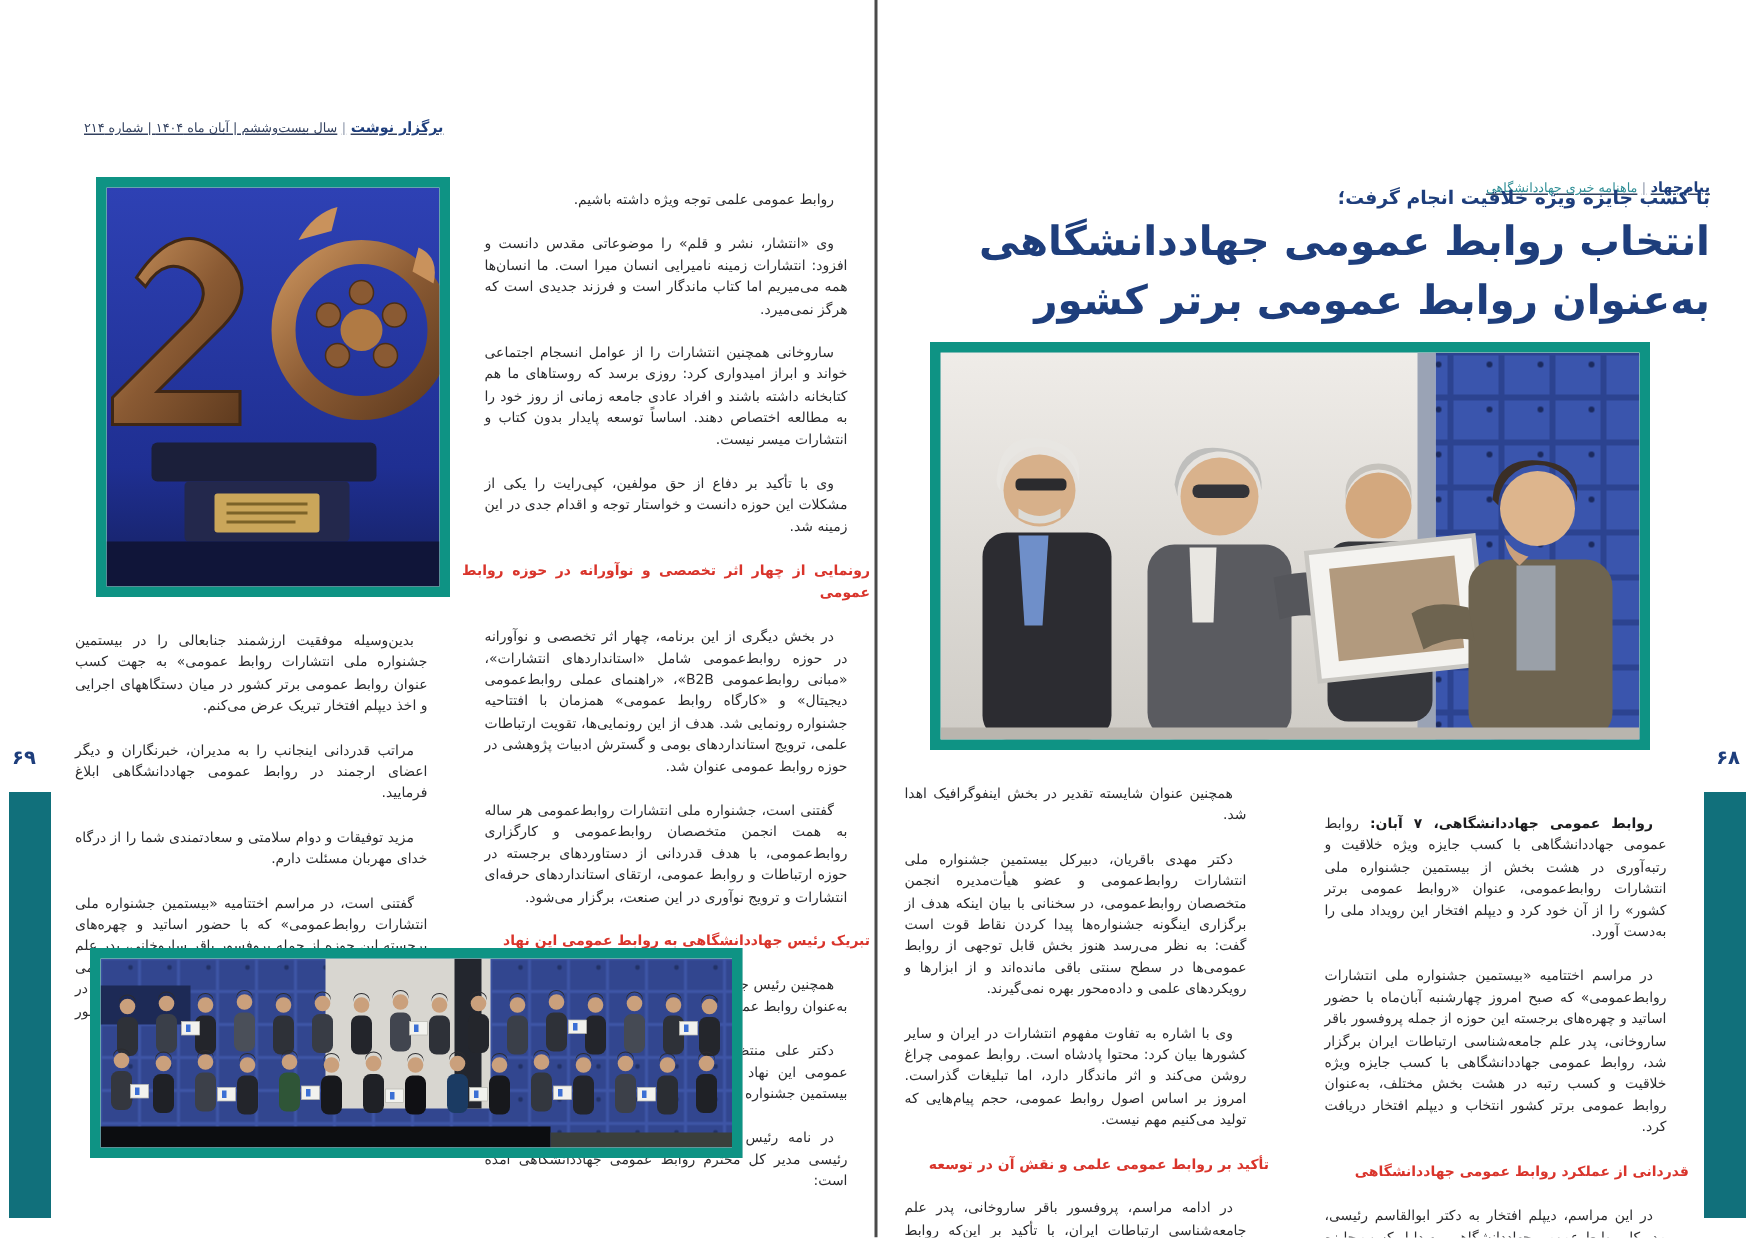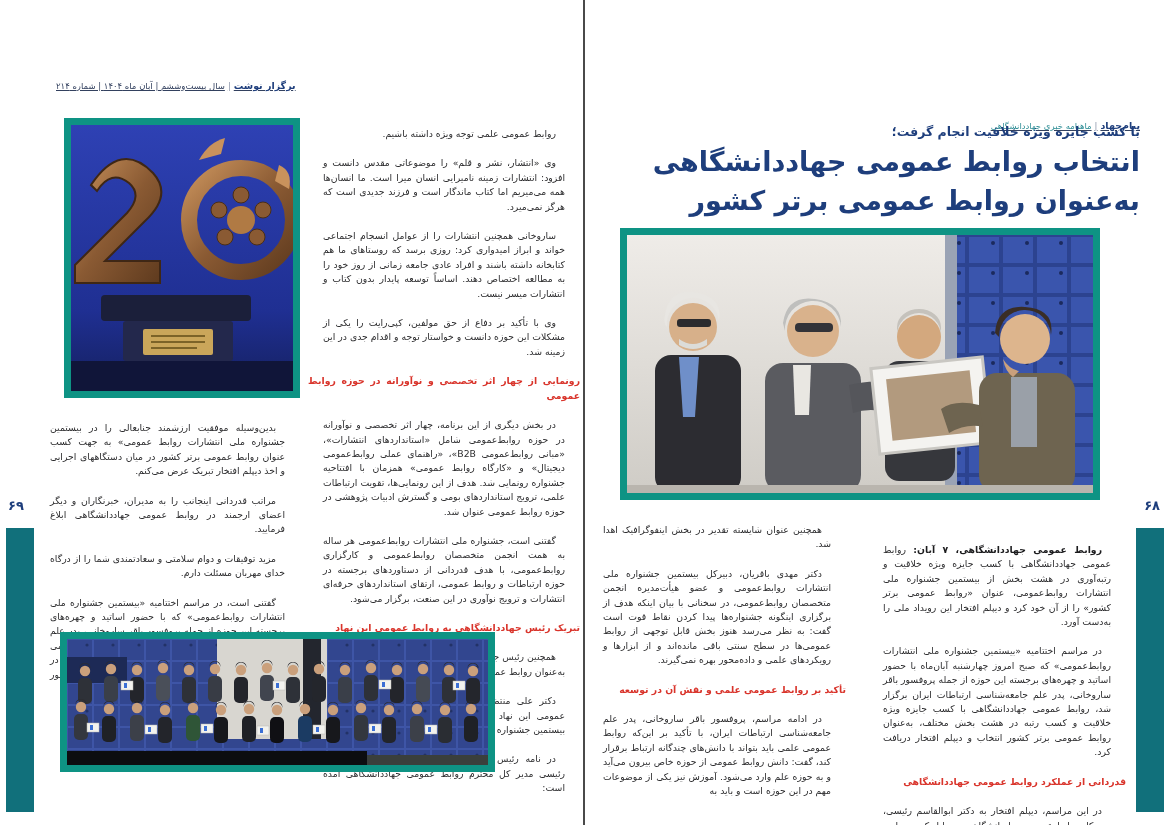--- a/index.html
+++ b/index.html
@@ -259,15 +259,16 @@
 
 <div class="abs col" style="left:868px;top:528px;width:258px;">
     <p class="para"><b>روابط عمومی جهاددانشگاهی، ۷ آبان: </b>روابط عمومی جهاددانشگاهی با کسب جایزه ویژه خلاقیت و رتبه‌آوری در هشت بخش از بیستمین جشنواره ملی انتشارات روابط‌عمومی، عنوان «روابط عمومی برتر کشور» را از آن خود کرد و دیپلم افتخار این رویداد ملی را به‌دست آورد.</p>
     <p class="para">در مراسم اختتامیه «بیستمین جشنواره ملی انتشارات روابط‌عمومی» که صبح امروز چهارشنبه آبان‌ماه با حضور اساتید و چهره‌های برجسته این حوزه از جمله پروفسور باقر ساروخانی، پدر علم جامعه‌شناسی ارتباطات ایران برگزار شد، روابط عمومی جهاددانشگاهی با کسب جایزه ویژه خلاقیت و کسب رتبه در هشت بخش مختلف، به‌عنوان روابط عمومی برتر کشور انتخاب و دیپلم افتخار دریافت کرد.</p>
     <div class="subhead">قدردانی از عملکرد روابط عمومی جهاددانشگاهی</div>
     <p class="para">در این مراسم، دیپلم افتخار به دکتر ابوالقاسم رئیسی، مدیرکل روابط عمومی جهاددانشگاهی، به دلیل کسب جایزه ویژه خلاقیت و نیز کسب رتبه اول در بخش ویژه، مستندسازی آثار و تیزر، رتبه دوم کلیپ، رتبه سوم در نشریه داخلی، گزارش، خبر و عکس و</p>
   </div>
 <div class="abs col" style="left:588px;top:508px;width:258px;">
     <p class="para">همچنین عنوان شایسته تقدیر در بخش اینفوگرافیک اهدا شد.</p>
     <p class="para">دکتر مهدی باقریان، دبیرکل بیستمین جشنواره ملی انتشارات روابط‌عمومی و عضو هیأت‌مدیره انجمن متخصصان روابط‌عمومی، در سخنانی با بیان اینکه هدف از برگزاری اینگونه جشنواره‌ها پیدا کردن نقاط قوت است گفت: به نظر می‌رسد هنوز بخش قابل توجهی از روابط عمومی‌ها در سطح سنتی باقی مانده‌اند و از ابزارها و رویکردهای علمی و داده‌محور بهره نمی‌گیرند.</p>
+    <p class="para">وی با اشاره به تفاوت مفهوم انتشارات در ایران و سایر کشورها بیان کرد: محتوا پادشاه است. روابط عمومی چراغ روشن می‌کند و اثر ماندگار دارد، اما تبلیغات گذراست. امروز بر اساس اصول روابط عمومی، حجم پیام‌هایی که تولید می‌کنیم مهم نیست.</p>
     <div class="subhead">تأکید بر روابط عمومی علمی و نقش آن در توسعه</div>
     <p class="para">در ادامه مراسم، پروفسور باقر ساروخانی، پدر علم جامعه‌شناسی ارتباطات ایران، با تأکید بر این‌که روابط عمومی علمی باید بتواند با دانش‌های چندگانه ارتباط برقرار کند، گفت: دانش روابط عمومی از حوزه خاص بیرون می‌آید و به حوزه علم وارد می‌شود. آموزش نیز یکی از موضوعات مهم در این حوزه است و باید به</p>
   </div>
 
 </body></html>

